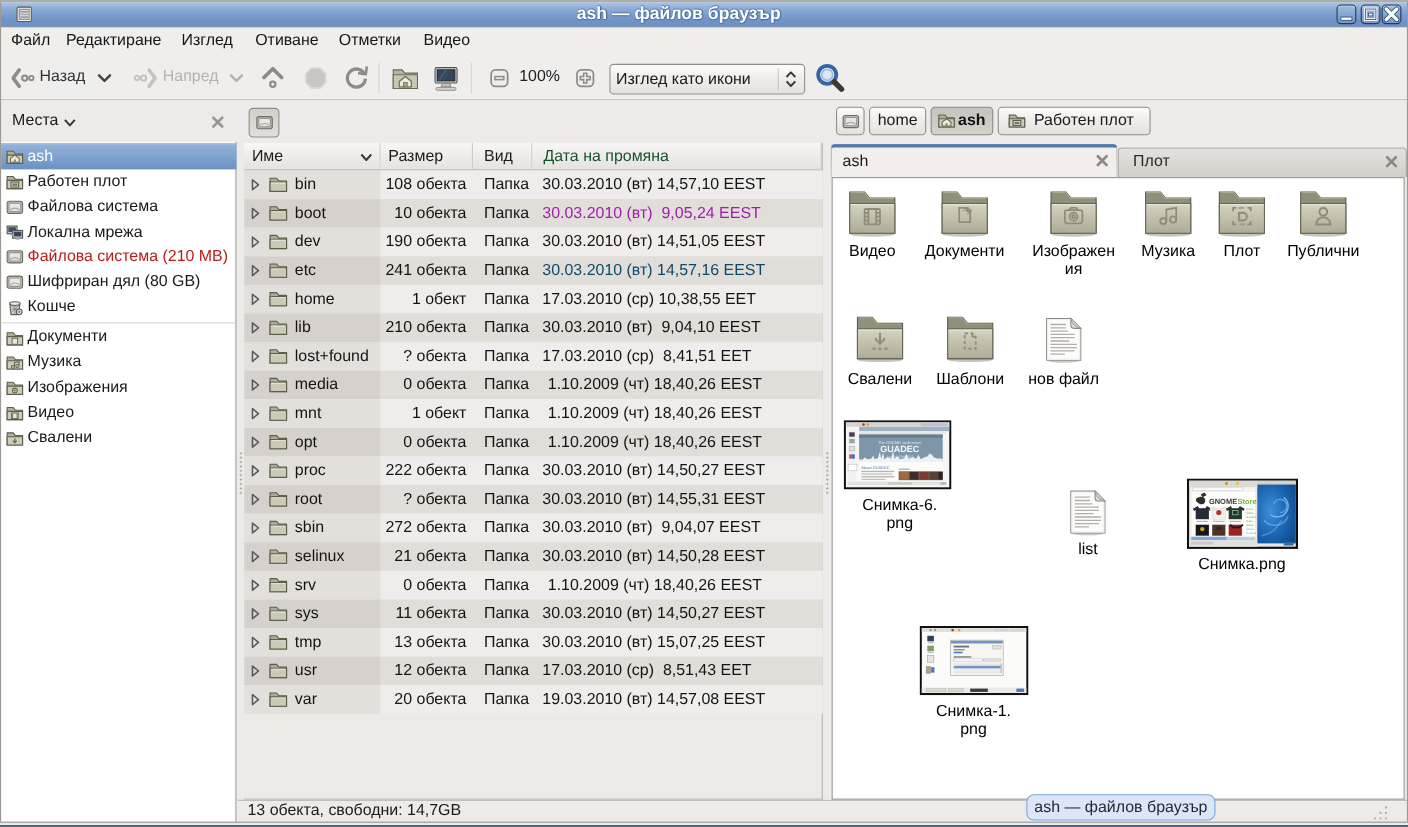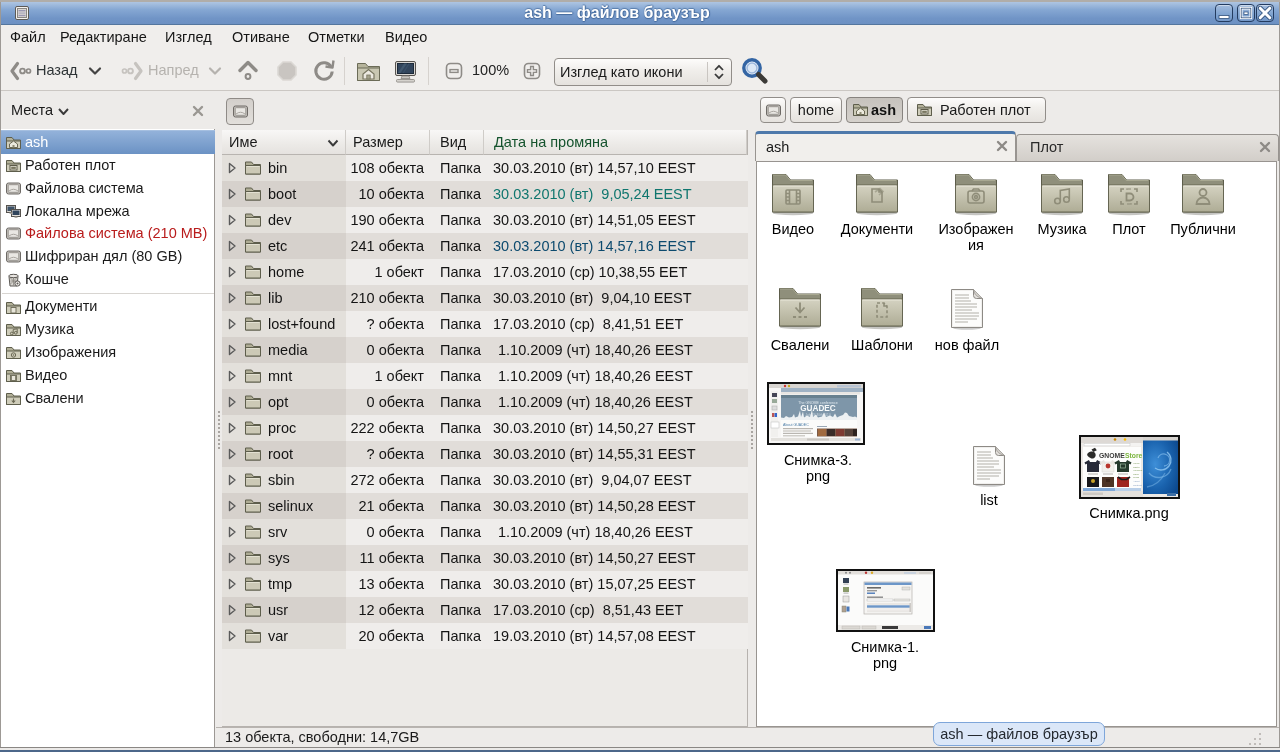--- a/index.html
+++ b/index.html
@@ -314,21 +314,21 @@
 <div class="a" style="left:244px;top:186px">
     <svg width="18" height="15" viewBox="0 0 18 15">
       <path d="M1.5 2 h6 l2 2.5 h7 v9.5 h-15 Z" fill="#aeac94" stroke="#5e5e4c"></path>
       <path d="M1.5 5.5 h15 v8.5 h-15 Z" fill="#ccc9b6" stroke="#5e5e4c"></path>
       <path d="M2.5 6.5 h13" stroke="#e3e1d2" stroke-width="1" fill="none"></path>
     </svg>
   </div>
 <div class="a" style="left:268px;top:181px;height:26px;line-height:26px;color:#141414">boot</div>
 <div class="a" style="left:346px;top:181px;width:78px;height:26px;line-height:26px;text-align:right;color:#141414">10 обекта</div>
 <div class="a" style="left:440px;top:181px;height:26px;line-height:26px;color:#141414">Папка</div>
-<div class="a" style="left:493px;top:181px;height:42px;line-height:26px;color:#0f766e;white-space:pre">30.03.2010 (вт)  9,05,24 EEST</div>
+<div class="a" style="left:493px;top:181px;height:42px;line-height:26px;color:#a21caf;white-space:pre">30.03.2010 (вт)  9,05,24 EEST</div>
 <div class="a" style="left:222px;top:207px;width:124px;height:26px;background:#e3e0db"></div>
 <div class="a" style="left:346px;top:207px;width:402px;height:26px;background:#efedeb"></div>
 <div class="a" style="left:227px;top:214px">
     <svg width="10" height="12" viewBox="0 0 10 12">
       <path d="M2.5 1.5 L8 6 L2.5 10.5 Z" fill="none" stroke="#5a5a5a" stroke-width="1.4" stroke-linejoin="round"></path>
     </svg>
   </div>
 <div class="a" style="left:244px;top:212px">
     <svg width="18" height="15" viewBox="0 0 18 15">
       <path d="M1.5 2 h6 l2 2.5 h7 v9.5 h-15 Z" fill="#aeac94" stroke="#5e5e4c"></path>
@@ -903,21 +903,21 @@
 <rect x="51" y="47" width="8" height="7" fill="#a06a40"></rect>
       <rect x="60" y="47" width="8" height="7" fill="#3a2c28"></rect>
 <rect x="69" y="47" width="8" height="7" fill="#7e3b32"></rect>
       <rect x="78" y="47" width="8" height="7" fill="#55423a"></rect>
 <rect x="86" y="47" width="4" height="7" fill="#2e2320"></rect>
 <rect x="4" y="56" width="90" height="3" fill="#e3e1dd"></rect>
 <rect x="40" y="56.5" width="22" height="2" fill="#c9c6c1"></rect>
 <rect x="88" y="56.5" width="5" height="2" fill="#9db4d4"></rect>
 </svg>
   </div>
-<div class="a" style="left:758px;top:452px;width:120px;text-align:center;color:#000">Снимка-3.</div>
+<div class="a" style="left:758px;top:452px;width:120px;text-align:center;color:#000">Снимка-6.</div>
 <div class="a" style="left:758px;top:468px;width:120px;text-align:center;color:#000">png</div>
 <div class="a" style="left:1079px;top:435px">
 <svg width="101" height="64" viewBox="0 0 101 64">
 <rect x="0" y="0" width="101" height="64" fill="#111"></rect>
 <rect x="2" y="2" width="97" height="60" fill="#ece9e5"></rect>
 <radialGradient id="sw" cx="0.35" cy="0.45" r="0.75">
         <stop offset="0" stop-color="#3e8fd8"></stop>
         <stop offset="0.6" stop-color="#1a63ae"></stop>
         <stop offset="1" stop-color="#0d4a90"></stop>
       </radialGradient>

